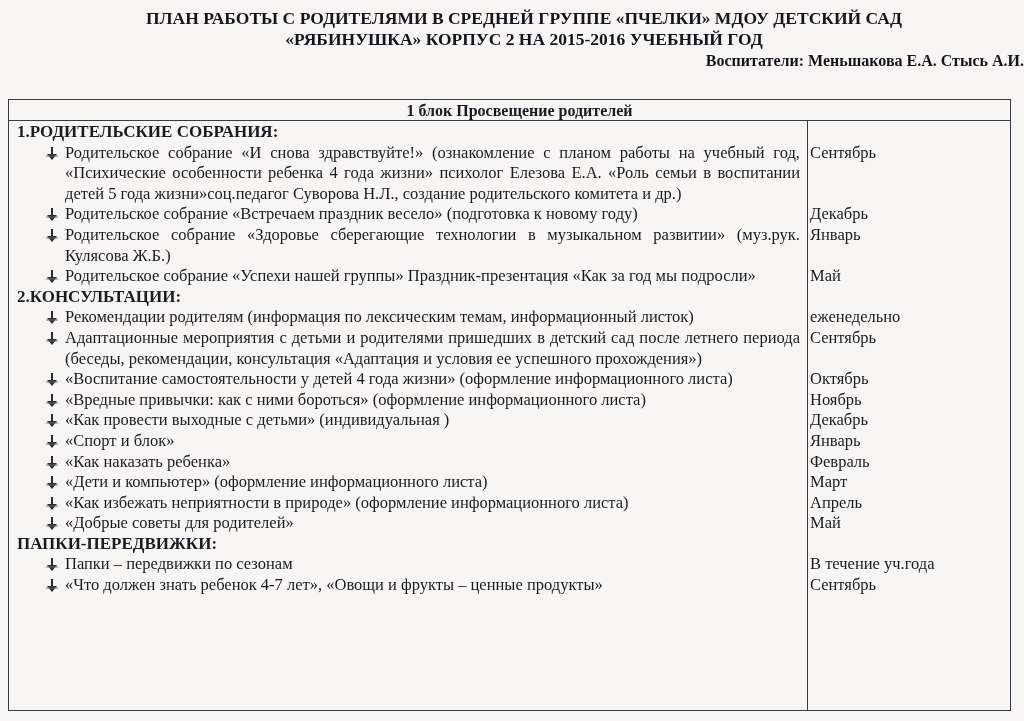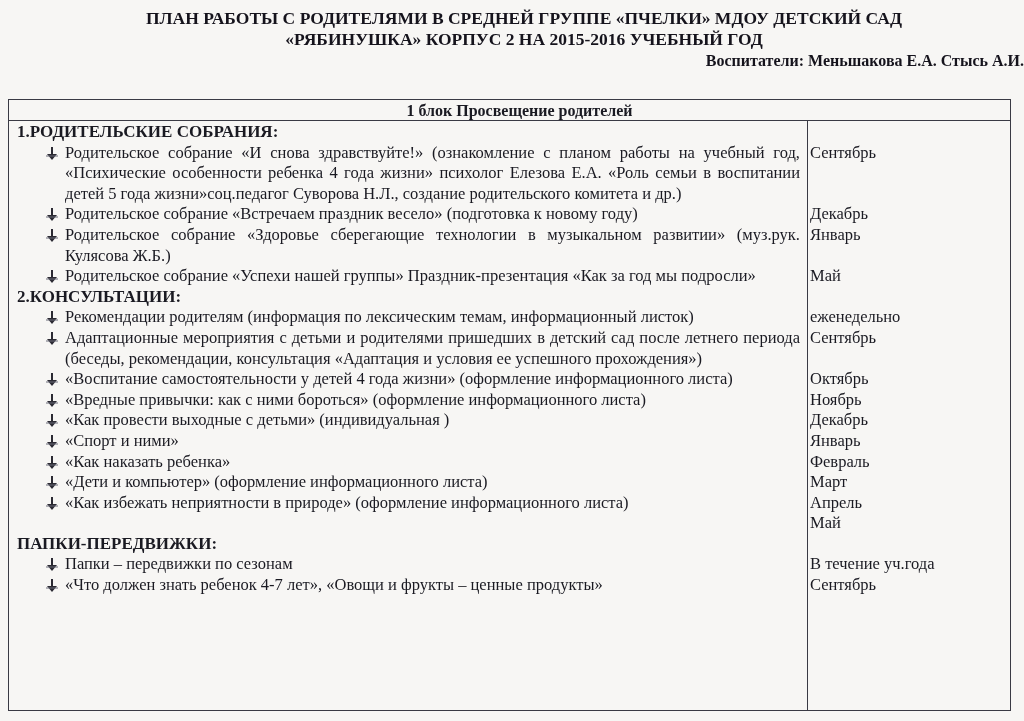--- a/index.html
+++ b/index.html
@@ -123,21 +123,21 @@
         <div class="main"><span class="bullet"><svg viewBox="0 0 14 14" width="14" height="14">
               <path d="M6 0h2v7h4l-5 6-5-6h4z" fill="#2b2a33"></path>
               <path d="M1 9h12" stroke="#6b6a78" stroke-width="1"></path>
             </svg></span><span>«Как провести выходные с детьми» (индивидуальная )</span></div>
         <div class="when">Декабрь</div>
       </div>
       <div class="row item">
         <div class="main"><span class="bullet"><svg viewBox="0 0 14 14" width="14" height="14">
               <path d="M6 0h2v7h4l-5 6-5-6h4z" fill="#2b2a33"></path>
               <path d="M1 9h12" stroke="#6b6a78" stroke-width="1"></path>
-            </svg></span><span>«Спорт и ними»</span></div>
+            </svg></span><span>«Спорт и блок»</span></div>
         <div class="when">Январь</div>
       </div>
       <div class="row item">
         <div class="main"><span class="bullet"><svg viewBox="0 0 14 14" width="14" height="14">
               <path d="M6 0h2v7h4l-5 6-5-6h4z" fill="#2b2a33"></path>
               <path d="M1 9h12" stroke="#6b6a78" stroke-width="1"></path>
             </svg></span><span>«Как наказать ребенка»</span></div>
         <div class="when">Февраль</div>
       </div>
       <div class="row item">
@@ -148,20 +148,24 @@
         <div class="when">Март</div>
       </div>
       <div class="row item">
         <div class="main"><span class="bullet"><svg viewBox="0 0 14 14" width="14" height="14">
               <path d="M6 0h2v7h4l-5 6-5-6h4z" fill="#2b2a33"></path>
               <path d="M1 9h12" stroke="#6b6a78" stroke-width="1"></path>
             </svg></span><span>«Как избежать неприятности в природе» (оформление информационного листа)</span></div>
         <div class="when">Апрель</div>
       </div>
       <div class="row item">
+        <div class="main"><span class="bullet"><svg viewBox="0 0 14 14" width="14" height="14">
+              <path d="M6 0h2v7h4l-5 6-5-6h4z" fill="#2b2a33"></path>
+              <path d="M1 9h12" stroke="#6b6a78" stroke-width="1"></path>
+            </svg></span><span>«Добрые советы для родителей»</span></div>
         <div class="when">Май</div>
       </div>
       <div class="row section">
         <div class="main"><span>ПАПКИ-ПЕРЕДВИЖКИ:</span></div>
         <div class="when"></div>
       </div>
       <div class="row item">
         <div class="main"><span class="bullet"><svg viewBox="0 0 14 14" width="14" height="14">
               <path d="M6 0h2v7h4l-5 6-5-6h4z" fill="#2b2a33"></path>
               <path d="M1 9h12" stroke="#6b6a78" stroke-width="1"></path>

